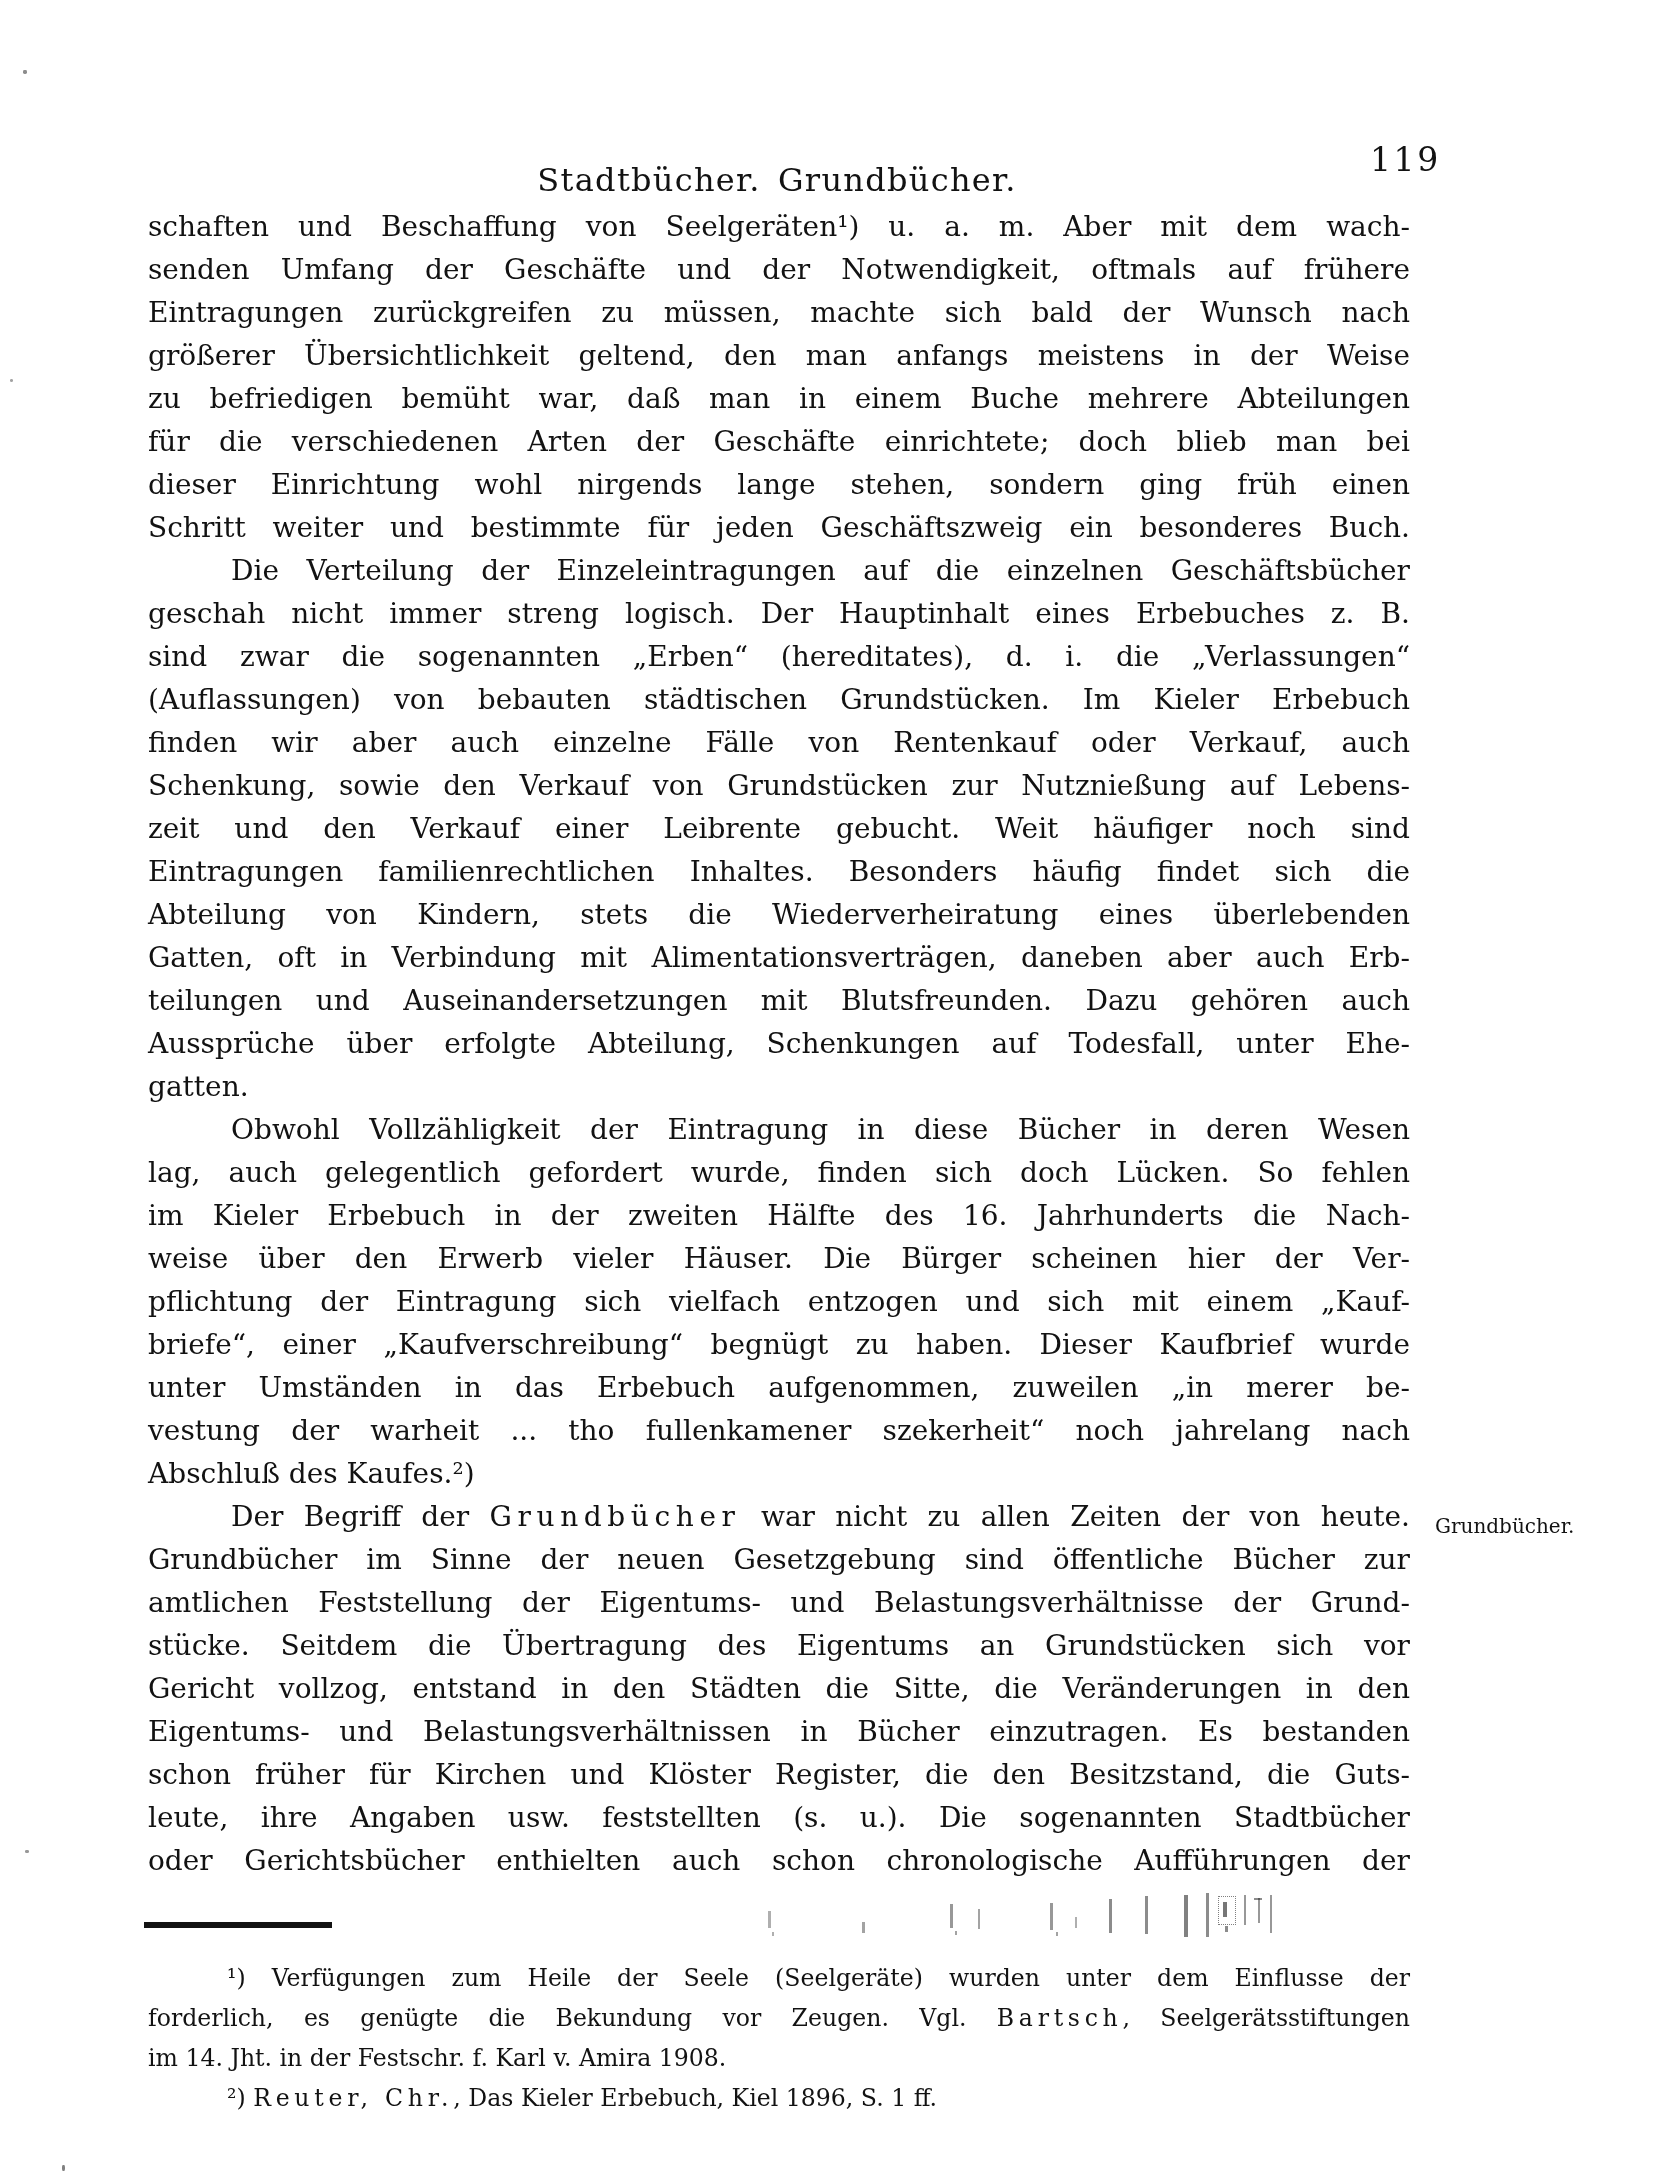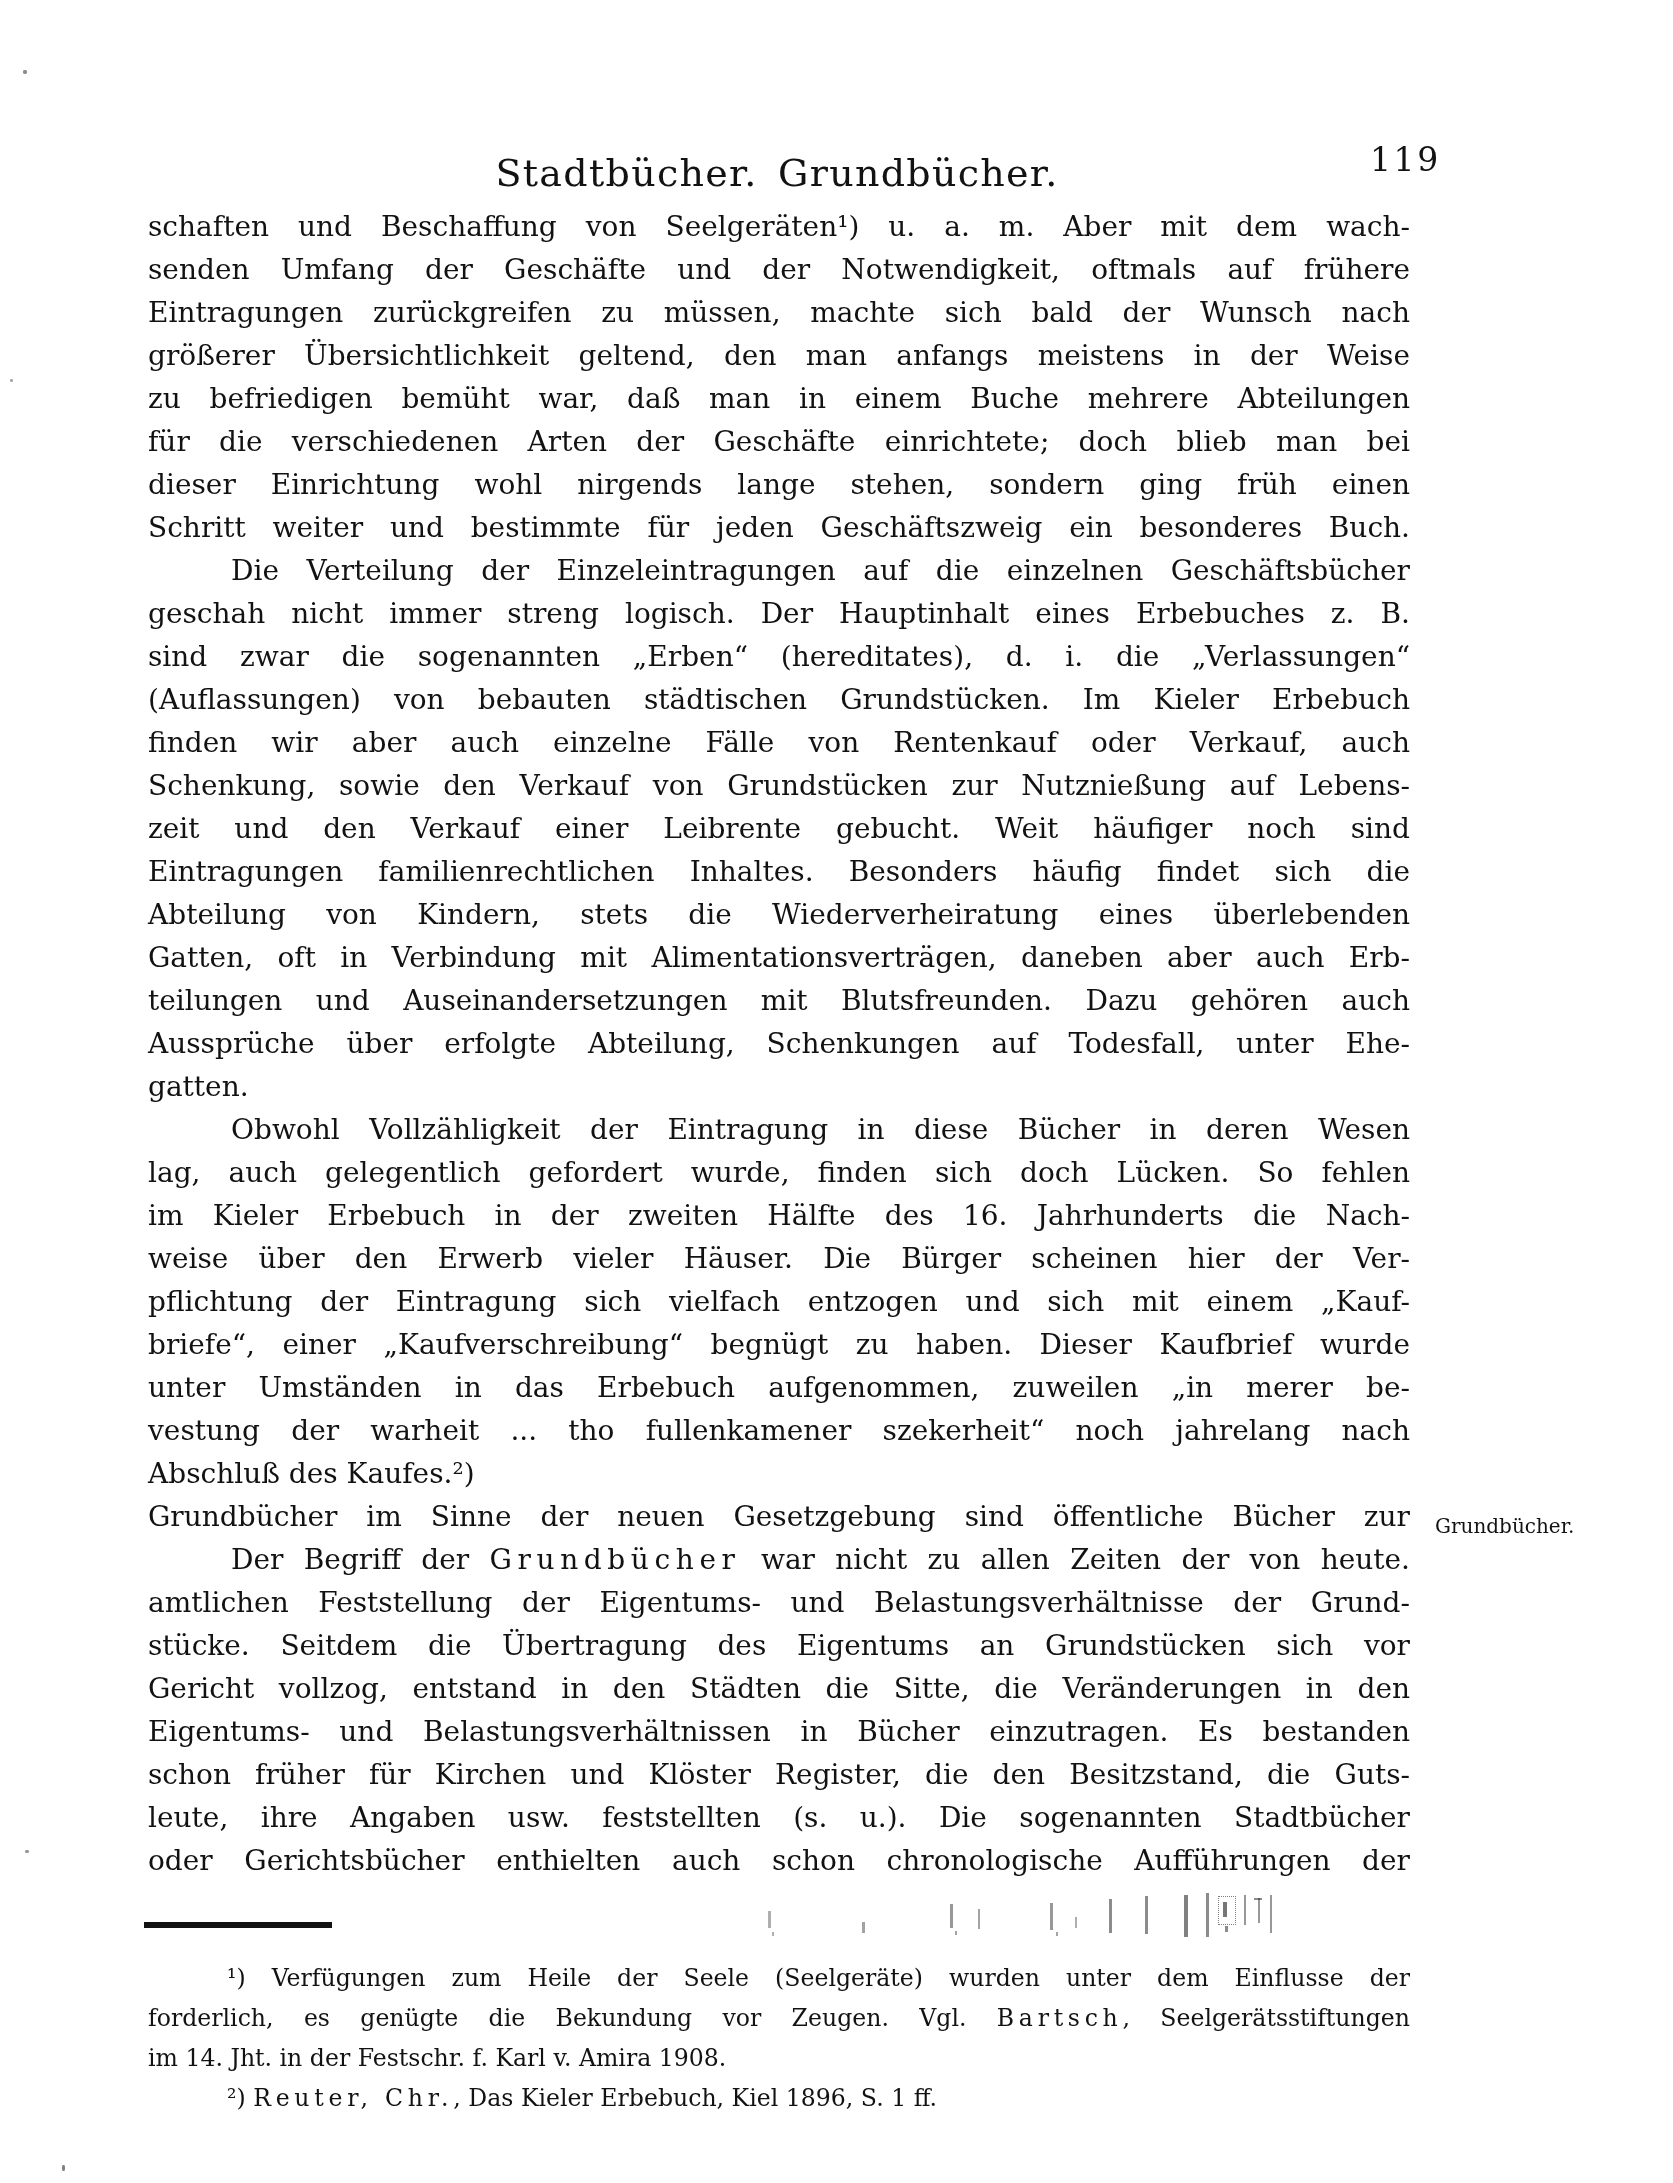--- a/index.html
+++ b/index.html
@@ -13,24 +13,24 @@
     width: 1673px;
     height: 2428px;
     background: #ffffff;
     color: #121212;
     font-family: "DejaVu Serif", "Liberation Serif", serif;
     overflow: hidden;
   }
   .hdr-title {
     position: absolute;
     left: 144px;
-    top: 151px;
+    top: 161px;
     width: 1266px;
     text-align: center;
-    font-size: 38px;
+    font-size: 32px;
     letter-spacing: 1.3px;
     white-space: pre;
   }
   .hdr-num {
     position: absolute;
     left: 1370px;
     top: 140px;
     font-size: 33px;
     letter-spacing: 2.6px;
   }
@@ -129,22 +129,22 @@
         <div class="line"><span>lag, auch gelegentlich gefordert wurde, finden sich doch Lücken. So fehlen</span></div>
         <div class="line"><span>im Kieler Erbebuch in der zweiten Hälfte des 16. Jahrhunderts die Nach-</span></div>
         <div class="line"><span>weise über den Erwerb vieler Häuser. Die Bürger scheinen hier der Ver-</span></div>
         <div class="line"><span>pflichtung der Eintragung sich vielfach entzogen und sich mit einem „Kauf-</span></div>
         <div class="line"><span>briefe“, einer „Kaufverschreibung“ begnügt zu haben. Dieser Kaufbrief wurde</span></div>
         <div class="line"><span>unter Umständen in das Erbebuch aufgenommen, zuweilen „in merer be-</span></div>
         <div class="line"><span>vestung der warheit ... tho fullenkamener szekerheit“ noch jahrelang nach</span></div>
         <div class="line end"><span>Abschluß des Kaufes.²)</span></div>
       </div>
     <div id="para-3">
+        <div class="line ind"><span>Der Begriff der </span><span class="sp">Grundbücher</span><span> war nicht zu allen Zeiten der von heute.</span></div>
         <div class="line"><span>Grundbücher im Sinne der neuen Gesetzgebung sind öffentliche Bücher zur</span></div>
-        <div class="line ind"><span>Der Begriff der </span><span class="sp">Grundbücher</span><span> war nicht zu allen Zeiten der von heute.</span></div>
         <div class="line"><span>amtlichen Feststellung der Eigentums- und Belastungsverhältnisse der Grund-</span></div>
         <div class="line"><span>stücke. Seitdem die Übertragung des Eigentums an Grundstücken sich vor</span></div>
         <div class="line"><span>Gericht vollzog, entstand in den Städten die Sitte, die Veränderungen in den</span></div>
         <div class="line"><span>Eigentums- und Belastungsverhältnissen in Bücher einzutragen. Es bestanden</span></div>
         <div class="line"><span>schon früher für Kirchen und Klöster Register, die den Besitzstand, die Guts-</span></div>
         <div class="line"><span>leute, ihre Angaben usw. feststellten (s. u.). Die sogenannten Stadtbücher</span></div>
         <div class="line"><span>oder Gerichtsbücher enthielten auch schon chronologische Aufführungen der</span></div>
       </div>
   </div>
 

